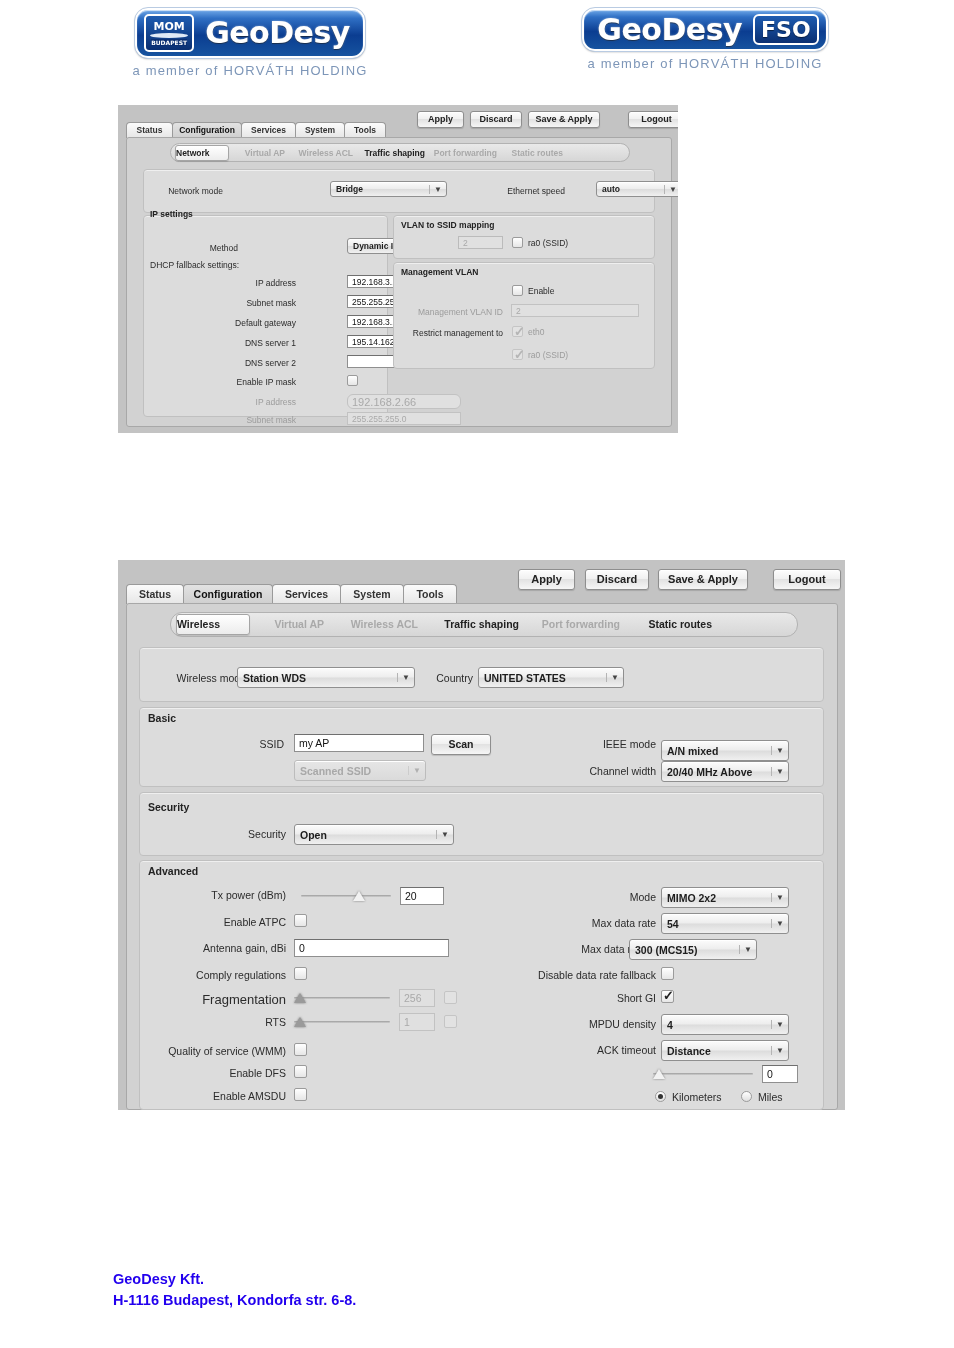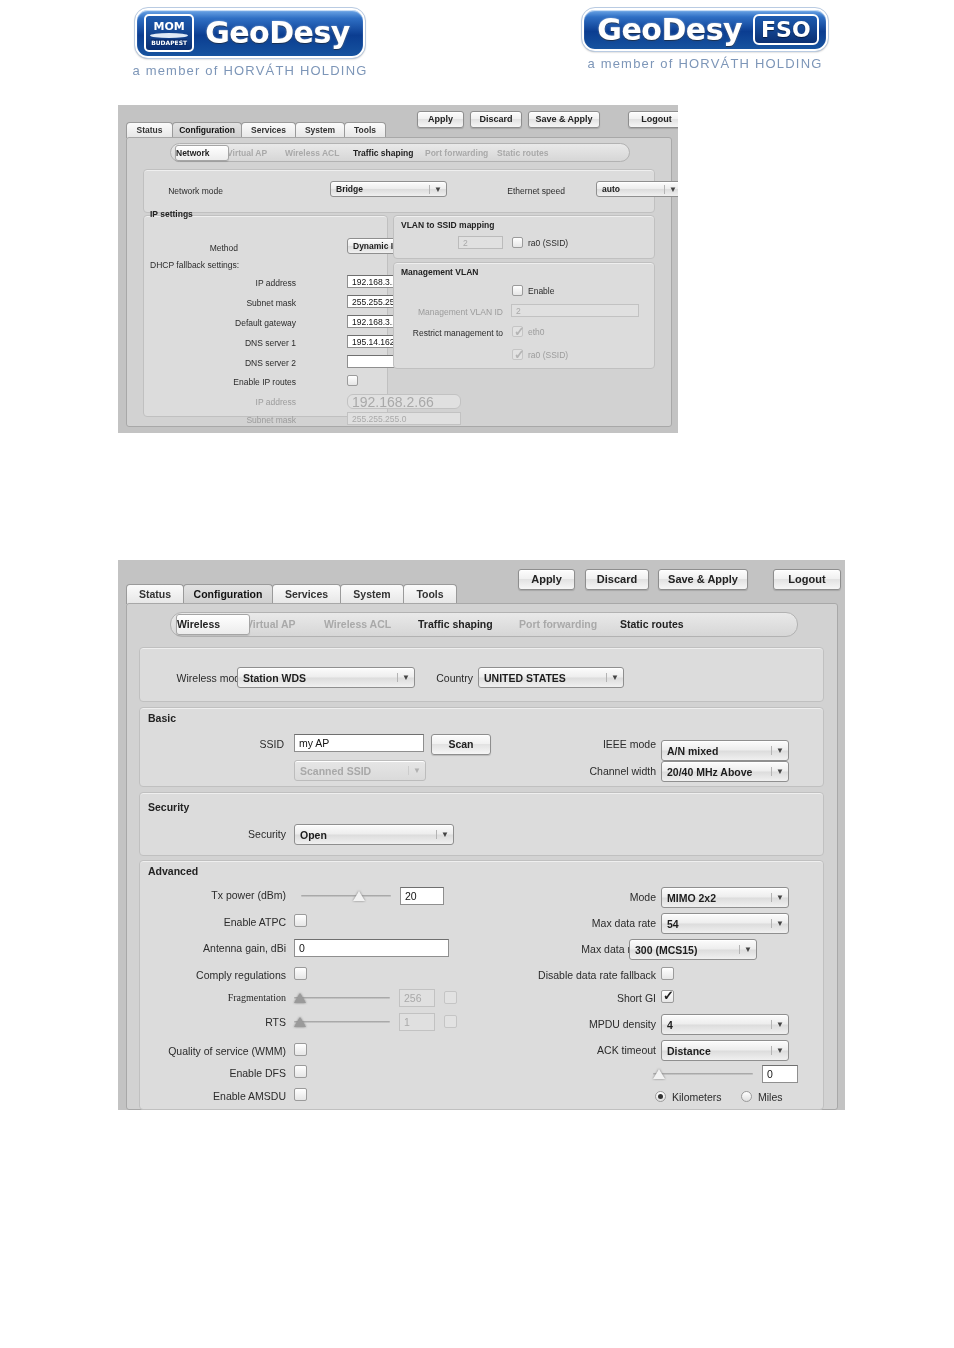--- a/index.html
+++ b/index.html
@@ -76,21 +76,21 @@
   .content-panel{
     position:absolute;background:#d2d2d2;
     border:1px solid #a8a8a8;border-radius:3px;
   }
 
   
   .subtabs{position:absolute;display:flex;align-items:center;
     background:linear-gradient(180deg,#e9e9e9,#d6d6d6);
     border:1px solid #b2b2b2;border-radius:12px;}
   .stab{
-    font-weight:bold;white-space:nowrap;text-align:left;
+    font-weight:bold;white-space:nowrap;text-align:right;
     border-radius:3px;color:#222;
   }
   .stab.sel{background:linear-gradient(180deg,#ffffff,#ececec);
     border:1px solid #a5a5a5;box-shadow:0 1px 1px rgba(0,0,0,.12);}
   .stab.dis{color:#a9a9a9;}
 
   .group{
     position:absolute;background:#dcdcdc;
     border:1px solid #c0c0c0;border-radius:4px;
     box-shadow:inset 0 1px 0 #efefef;
@@ -229,25 +229,25 @@
 
   <div class="lbl" style="left:80px;top:213px;width:98px;font-size:8.5px;">Default gateway</div>
   <div class="txt" style="left:229px;top:210px;width:114px;height:13px;font-size:8.5px;">192.168.3.1</div>
 
   <div class="lbl" style="left:95px;top:233px;width:83px;font-size:8.5px;">DNS server 1</div>
   <div class="txt" style="left:229px;top:230px;width:114px;height:13px;font-size:8.5px;">195.14.162.78</div>
 
   <div class="lbl" style="left:95px;top:253px;width:83px;font-size:8.5px;">DNS server 2</div>
   <div class="txt" style="left:229px;top:250px;width:114px;height:13px;font-size:8.5px;"></div>
 
-  <div class="lbl" style="left:88px;top:272px;width:90px;font-size:8.5px;">Enable IP routes</div>
+  <div class="lbl" style="left:88px;top:272px;width:90px;font-size:8.5px;">Enable IP mask</div>
   <div class="cb" style="left:229px;top:270px;width:11px;height:11px;"></div>
 
   <div class="lbl dim" style="left:100px;top:292px;width:78px;font-size:8.5px;">IP address</div>
-  <div class="txt dis" style="left:229px;top:289px;width:114px;height:15px;font-size:14px;border-radius:6px;">192.168.2.66</div>
+  <div class="txt dis" style="left:229px;top:289px;width:114px;height:15px;font-size:11px;border-radius:6px;">192.168.2.66</div>
 
   <div class="lbl dim" style="left:100px;top:310px;width:78px;font-size:8.5px;">Subnet mask</div>
   <div class="txt dis" style="left:229px;top:307px;width:114px;height:13px;font-size:8.5px;">255.255.255.0</div>
 
   <div class="group" style="left:275px;top:110px;width:260px;height:42px;"></div>
   <div class="grouptitle" style="left:283px;top:115px;font-size:8.5px;">VLAN to SSID mapping</div>
   <div class="txt dis" style="left:340px;top:131px;width:45px;height:13px;font-size:8.5px;border-color:#bbb;">2</div>
   <div class="cb" style="left:394px;top:132px;width:11px;height:11px;"></div>
   <div class="lbl" style="left:410px;top:133px;width:70px;text-align:left;font-size:8.5px;">ra0 (SSID)</div>
 
@@ -351,21 +351,21 @@
 
   <div class="lbl" style="left:68px;top:356px;width:100px;font-size:10.5px;">Enable ATPC</div>
   <div class="cb" style="left:176px;top:354px;width:13px;height:13px;"></div>
 
   <div class="lbl" style="left:48px;top:382px;width:120px;font-size:10.5px;">Antenna gain, dBi</div>
   <div class="txt" style="left:176px;top:379px;width:155px;height:18px;font-size:10.5px;">0</div>
 
   <div class="lbl" style="left:48px;top:409px;width:120px;font-size:10.5px;">Comply regulations</div>
   <div class="cb" style="left:176px;top:407px;width:13px;height:13px;"></div>
 
-  <div class="lbl" style="left:58px;top:432px;width:110px;font-size:10px;font-family:Liberation Serif, serif;">Fragmentation</div>
+  <div class="lbl" style="left:58px;top:432px;width:110px;font-size:13px;">Fragmentation</div>
   <div class="slider" style="left:176px;top:432px;width:96px;">
     <div class="track"></div>
     <div class="knob filled" style="left:0px;"></div>
   </div>
   <div class="txt dis" style="left:281px;top:429px;width:36px;height:18px;font-size:10.5px;">256</div>
   <div class="cb dis" style="left:326px;top:431px;width:13px;height:13px;"></div>
 
   <div class="lbl" style="left:108px;top:456px;width:60px;font-size:10.5px;">RTS</div>
   <div class="slider" style="left:176px;top:456px;width:96px;">
     <div class="track"></div>
@@ -431,15 +431,19 @@
     <span class="dot"></span>
   </div>
   <div class="lbl" style="left:554px;top:531px;width:70px;text-align:left;font-size:10.5px;">Kilometers</div>
   <div class="rad" style="left:623px;top:531px;"></div>
   <div class="lbl" style="left:640px;top:531px;width:45px;text-align:left;font-size:10.5px;">Miles</div>
 
 </div>
 
 <div class="footer">
 
+  <div class="foot-left">
+    <div>GeoDesy Kft.</div>
+    <div>H-1116 Budapest, Kondorfa str. 6-8.</div>
+  </div>
 
 
 </div>
 
 </body></html>

